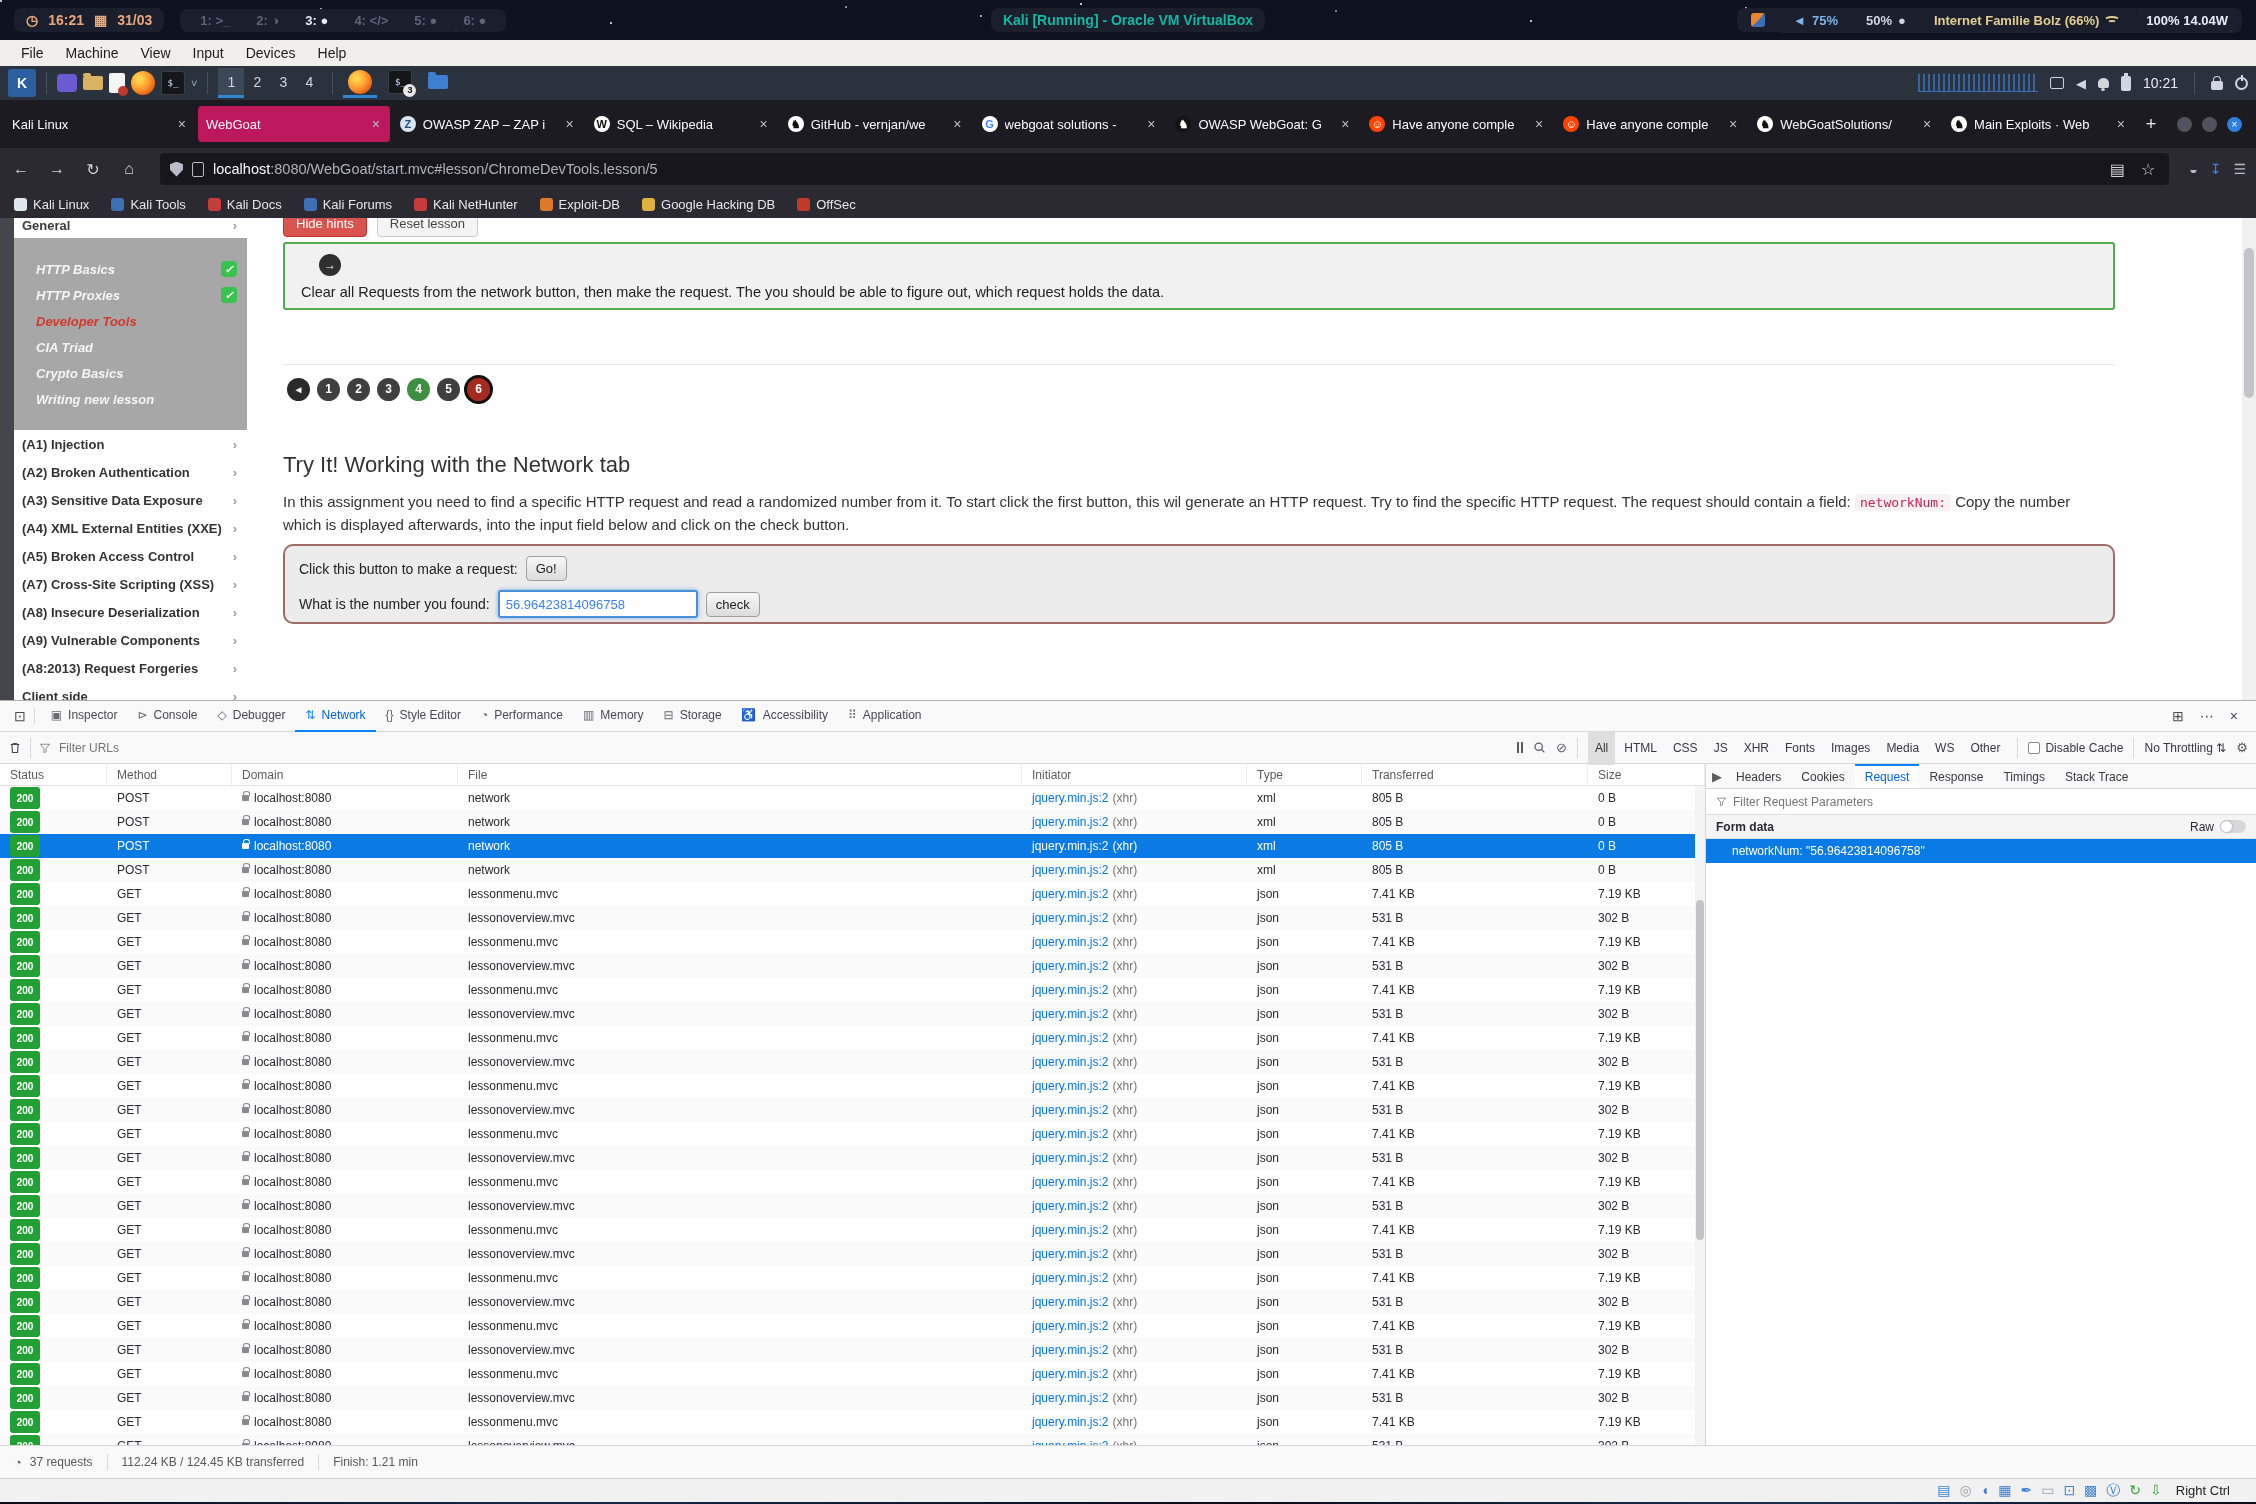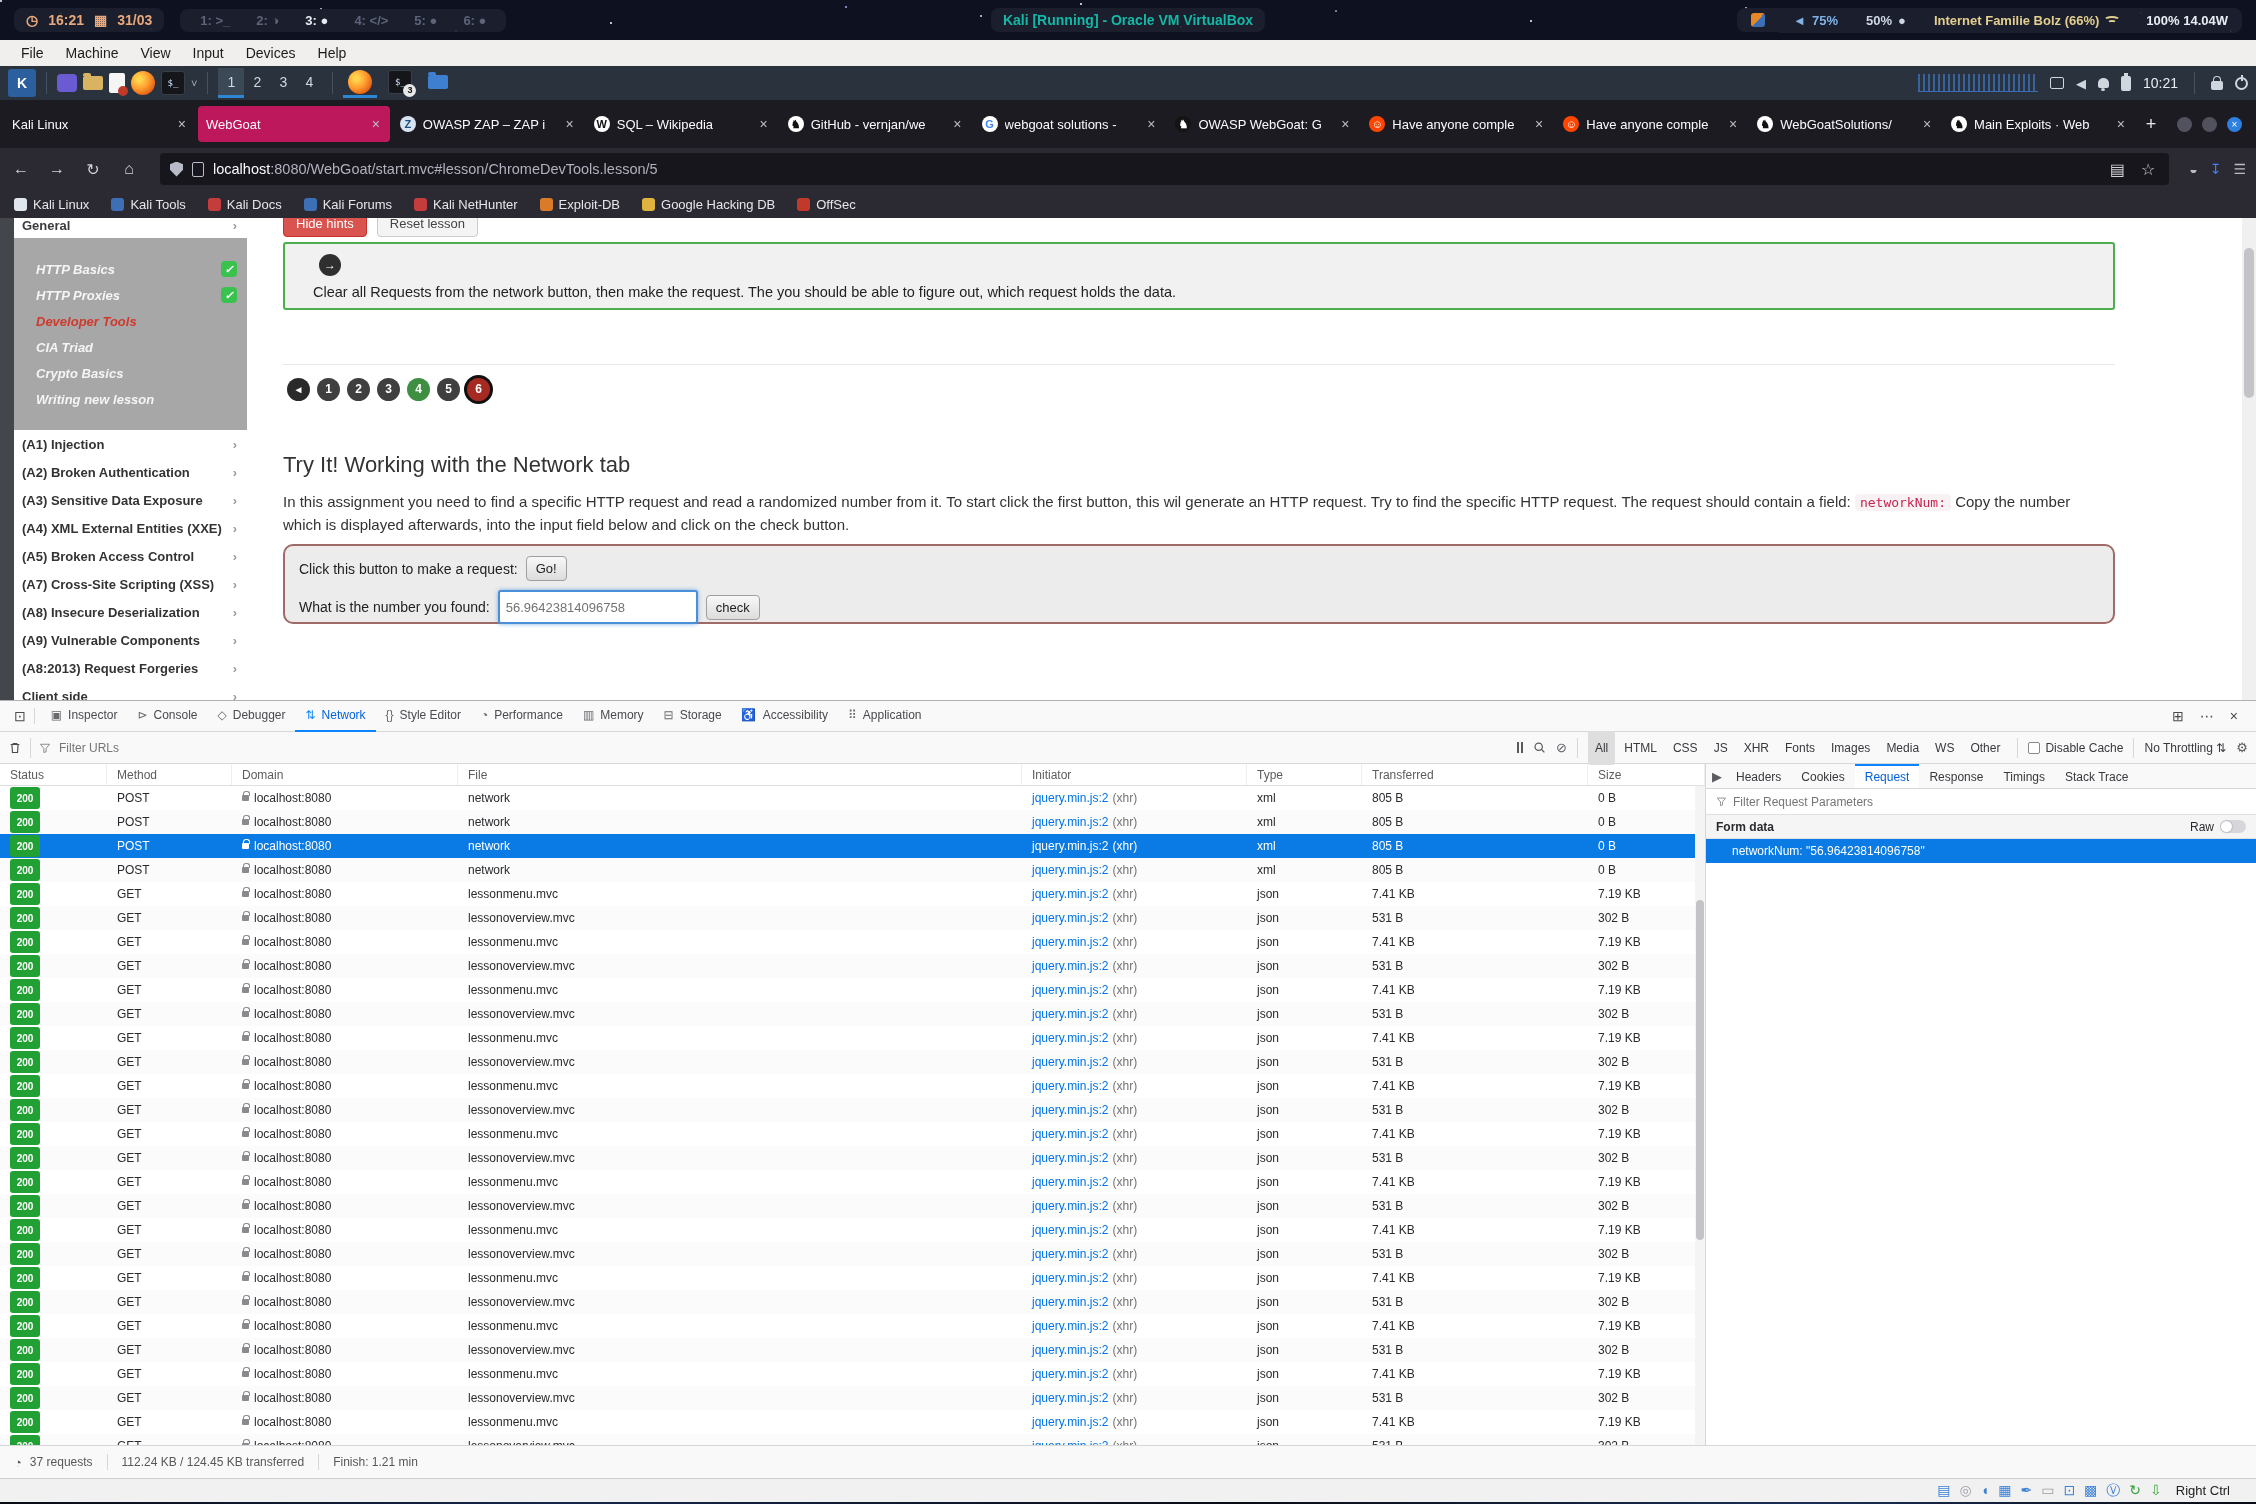--- a/index.html
+++ b/index.html
@@ -112,34 +112,34 @@
   .lesson .chk { display:none; margin-left:auto; width:16px; height:16px; border-radius:4px; background:#39c24d; color:#fff; font-size:11px; text-align:center; line-height:16px; }
   .lesson.done .chk { display:block; }
   .cat { height:28px; display:flex; align-items:center; padding:0 10px 0 8px; font-size:13px; font-weight:bold; color:#333; }
   .cat .chev { margin-left:auto; color:#9a9a9a; }
   .lesson-main { position:absolute; left:283px; top:0; width:1832px; height:100%; }
   .top-btns { position:absolute; left:0; top:-8px; display:flex; gap:10px; }
   .btn-red { background:#d9534f; color:#fff; border:1px solid #c9302c; border-radius:4px; font-size:13px; padding:5px 12px; }
   .btn-light { background:#f4f4f4; color:#444; border:1px solid #ccc; border-radius:4px; font-size:13px; padding:5px 12px; }
   .hintbox { position:absolute; left:0; top:24px; width:1832px; height:68px; border:2px solid #4cae4c; border-radius:3px; background:#f1f1f1; }
   .hintbox .harrow { position:absolute; left:34px; top:10px; width:22px; height:22px; border-radius:50%; background:#2f2f2f; color:#fff; font-size:12px; text-align:center; line-height:22px; }
-  .hintbox .htext { position:absolute; left:28px; top:40px; font-size:14.5px; color:#222; }
+  .hintbox .htext { position:absolute; left:16px; top:40px; font-size:14.5px; color:#222; }
   .hr { position:absolute; left:0; top:146px; width:1832px; border-top:1px solid #e8e8e8; }
   .pager { position:absolute; left:4px; top:160px; display:flex; gap:7px; align-items:center; }
   .pg, .pg-prev { width:23px; height:23px; border-radius:50%; background:#3f3f3f; color:#fff; font-size:12px; font-weight:bold; text-align:center; line-height:23px; }
   .pg-prev { background:#2a2a2a; font-size:10px; }
   .pg.pg-g { background:#3f8f43; }
   .pg.pg-r { background:#a52a22; box-shadow:0 0 0 3px #111; }
   .l-title { position:absolute; left:0; top:234px; font-size:22px; color:#333; }
   .l-desc { position:absolute; left:0; top:272px; width:1800px; font-size:15px; color:#333; line-height:1.55; }
   code.nn { font-family:"DejaVu Sans Mono", monospace; font-size:13px; color:#c7254e; background:#f9f2f4; border-radius:4px; padding:1px 5px; }
   .attack { position:absolute; left:0; top:326px; width:1832px; height:80px; border:2px solid #9e6b68; border-radius:10px; background:#ececec; padding:10px 14px; }
   .a-row { display:flex; align-items:center; gap:8px; margin-bottom:9px; font-size:14px; color:#222; }
   .btn-def { background:linear-gradient(#f8f8f8,#dcdcdc); border:1px solid #9f9f9f; border-radius:4px; font-size:13px; color:#222; padding:4px 9px; }
-  .ans-input { width:200px; height:34px; border:2px solid #4a90d9; border-radius:3px; box-shadow:0 0 4px rgba(74,144,217,.7); font-size:13px; padding:0 6px; color:#737373; }
+  .ans-input { width:200px; height:28px; border:2px solid #4a90d9; border-radius:3px; box-shadow:0 0 4px rgba(74,144,217,.7); font-size:13px; padding:0 6px; color:#3b82f6; }
 
   
   .devtools { position:absolute; left:0; top:700px; width:100%; height:778px; background:#fff; border-top:1px solid #b0b0b5; font-size:12px; color:#0c0c0d; }
   .dt-tabs { position:absolute; left:0; top:0; width:100%; height:31px; background:#f9f9fa; border-bottom:1px solid #d7d7db; display:flex; align-items:center; padding:0 6px; }
   .pick { font-size:14px; color:#4a4a4f; padding:0 8px; border-right:1px solid #d7d7db; margin-right:6px; }
   .tool { display:flex; align-items:center; gap:6px; padding:0 10px; height:31px; color:#4a4a4f; border-bottom:2px solid transparent; }
   .tool .ticon { font-size:12px; color:#6a6a6f; }
   .tool.tool-active { color:#0060df; border-bottom-color:#0a84ff; }
   .tool.tool-active .ticon { color:#0a84ff; }
   .dt-tabs-right { margin-left:auto; display:flex; align-items:center; gap:16px; padding-right:12px; color:#4a4a4f; font-size:14px; }

